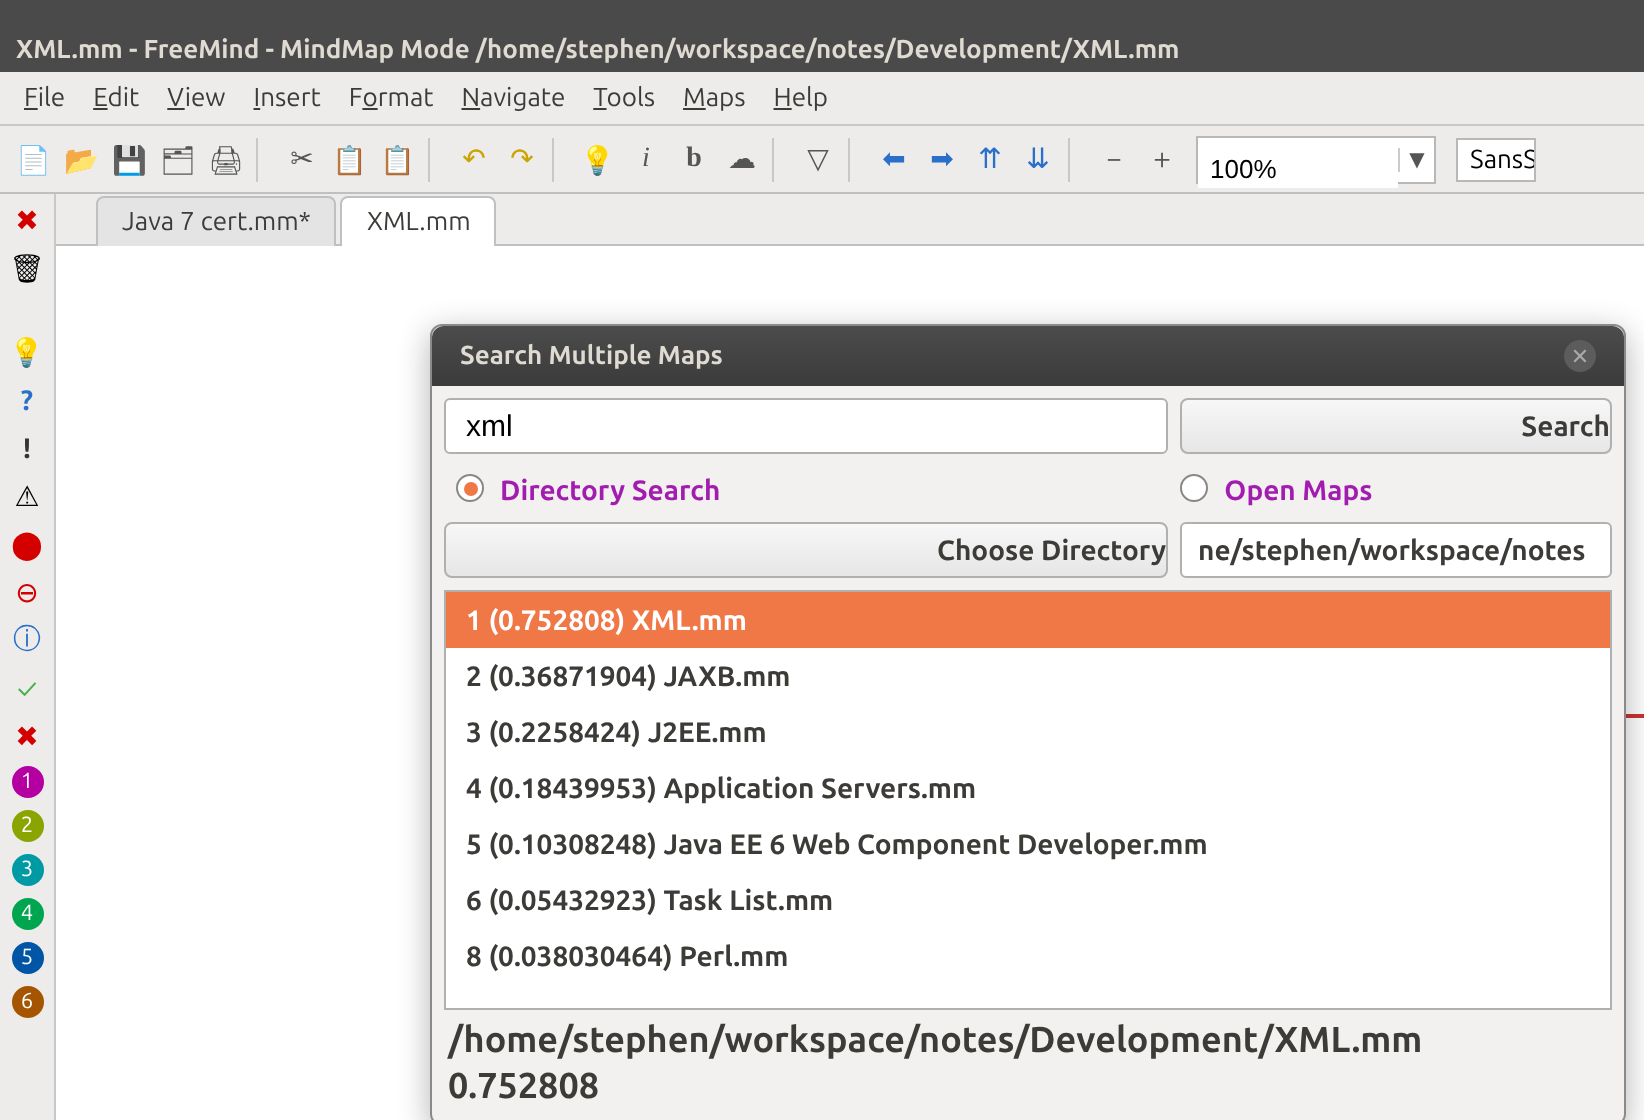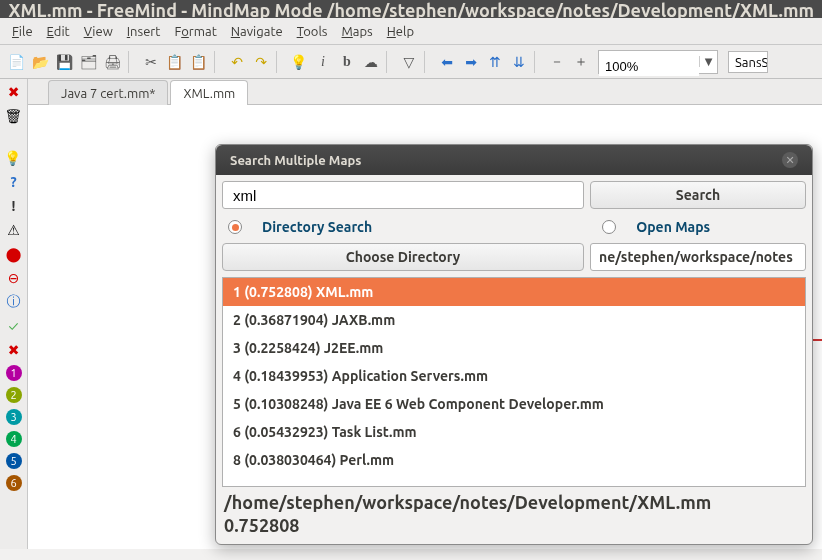--- a/index.html
+++ b/index.html
@@ -1,19 +1,19 @@
 <!DOCTYPE html>
 <html><head>
 <meta charset="utf-8">
 <style>
 * { box-sizing: border-box; margin: 0; padding: 0; }
 body { font-family: "Ubuntu", "DejaVu Sans", sans-serif; font-size: 13px; background: #f2f1f0; width: 822px; height: 560px; overflow: hidden; position: relative; }
 
 
-.titlebar { background: #4a4a4a; color: #dfdbd2; padding: 0 8px; font-size: 18px; font-weight: bold; height: 18px; overflow: hidden; text-align: right; }
+.titlebar { background: #4a4a4a; color: #dfdbd2; padding: 18px 8px; font-size: 13px; font-weight: bold; height: 18px; overflow: hidden; }
 
 
 .menubar { background: #edeceb; display: flex; padding: 4px 6px; border-bottom: 1px solid #c8c8c8; gap: 2px; }
 .menubar span { padding: 2px 6px; color: #3c3b37; cursor: default; }
 .menubar span u { text-decoration: underline; }
 
 
 .toolbar { background: #edeceb; display: flex; align-items: center; padding: 4px 6px; border-bottom: 1px solid #c0c0c0; gap: 2px; height: 34px; }
 .tb-btn { width: 22px; height: 22px; display: flex; align-items: center; justify-content: center; color: #555; font-size: 14px; }
 .tb-sep { width: 8px; height: 22px; border-left: 1px solid #c8c8c8; margin: 0 2px; }
@@ -33,25 +33,25 @@
 .tab { padding: 5px 12px; border: 1px solid #c0c0c0; border-bottom: none; background: #e4e4e4; font-size: 13px; color: #3c3b37; border-radius: 4px 4px 0 0; margin-right: 2px; position: relative; top: 1px; }
 .tab.active { background: #fff; }
 
 
 .dialog { position: absolute; left: 187px; top: 65px; width: 598px; background: #f2f1f0; border: 1px solid #8a8a8a; border-radius: 6px; box-shadow: 0 4px 16px rgba(0,0,0,.3); }
 .dialog-title { background: linear-gradient(#4c4c4c, #3b3b3b); color: #dfdbd2; padding: 7px 14px; font-weight: bold; border-radius: 6px 6px 0 0; display: flex; justify-content: space-between; align-items: center; }
 .dialog-title .close { width: 16px; height: 16px; border-radius: 8px; background: #5c5c5c; color: #aaa; display: flex; align-items: center; justify-content: center; font-size: 11px; }
 .dialog-body { padding: 6px; }
 .drow { display: flex; gap: 6px; margin-bottom: 6px; }
 .dinput { flex: 1; border: 1px solid #b0b0b0; background: #fff; padding: 3px 10px; font-size: 15px; border-radius: 3px; }
-.dbtn { border: 1px solid #b0b0b0; background: linear-gradient(#f7f7f7,#e6e6e6); padding: 5px 14px; font-size: 14px; border-radius: 4px; text-align: center; font-weight: bold; color: #3c3b37; }
+.dbtn { border: 1px solid #b0b0b0; background: linear-gradient(#f7f7f7,#e6e6e6); padding: 5px 0; font-size: 14px; border-radius: 4px; text-align: right; font-weight: bold; color: #3c3b37; }
 .dbtn.wide { flex: 1; }
 .dbtn.search { width: 216px; }
 .radio-row { display: flex; padding: 4px 6px 8px; gap: 50px; }
-.radio-row label { display: flex; align-items: center; gap: 20px; font-size: 14px; font-weight: bold; color: #0c4a6e; }
+.radio-row label { display: flex; align-items: flex-start; gap: 8px; font-size: 14px; font-weight: bold; color: #a21caf; }
 .radio { width: 14px; height: 14px; border-radius: 7px; border: 1px solid #888; background: #fff; display: inline-flex; align-items: center; justify-content: center; }
 .radio.on::after { content: ""; width: 7px; height: 7px; border-radius: 4px; background: #f07746; }
 .dir-disp { width: 216px; border: 1px solid #b0b0b0; background: #fff; padding: 5px 8px; font-size: 14px; border-radius: 3px; font-weight: bold; color: #3c3b37; overflow: hidden; white-space: nowrap; }
 .results { border: 1px solid #b0b0b0; background: #fff; height: 210px; overflow-y: auto; position: relative; }
 .result-row { padding: 6px 10px; font-size: 14px; font-weight: bold; color: #3c3b37; }
 .result-row.sel { background: #f07746; color: #fff; }
 .status { padding: 4px 2px 0; font-size: 18px; font-weight: bold; color: #3c3b37; line-height: 1.3; }
 
 
 .nodepartial { position: absolute; right: 0; top: 260px; width: 14px; height: 2px; background: #cc3333; }

